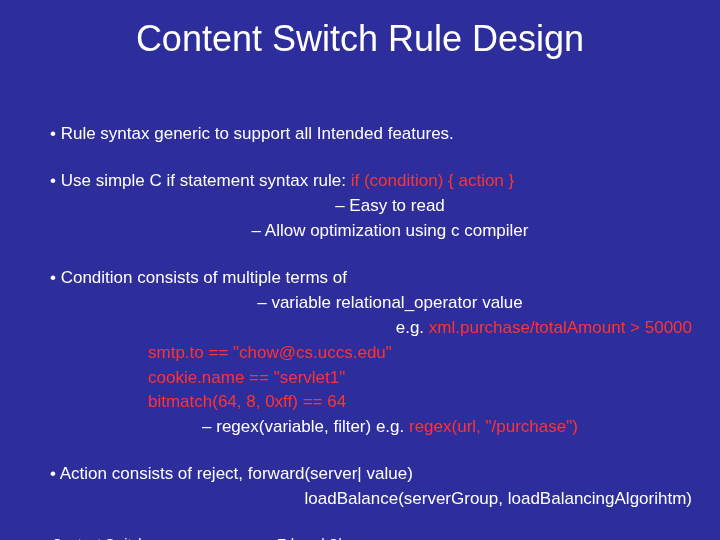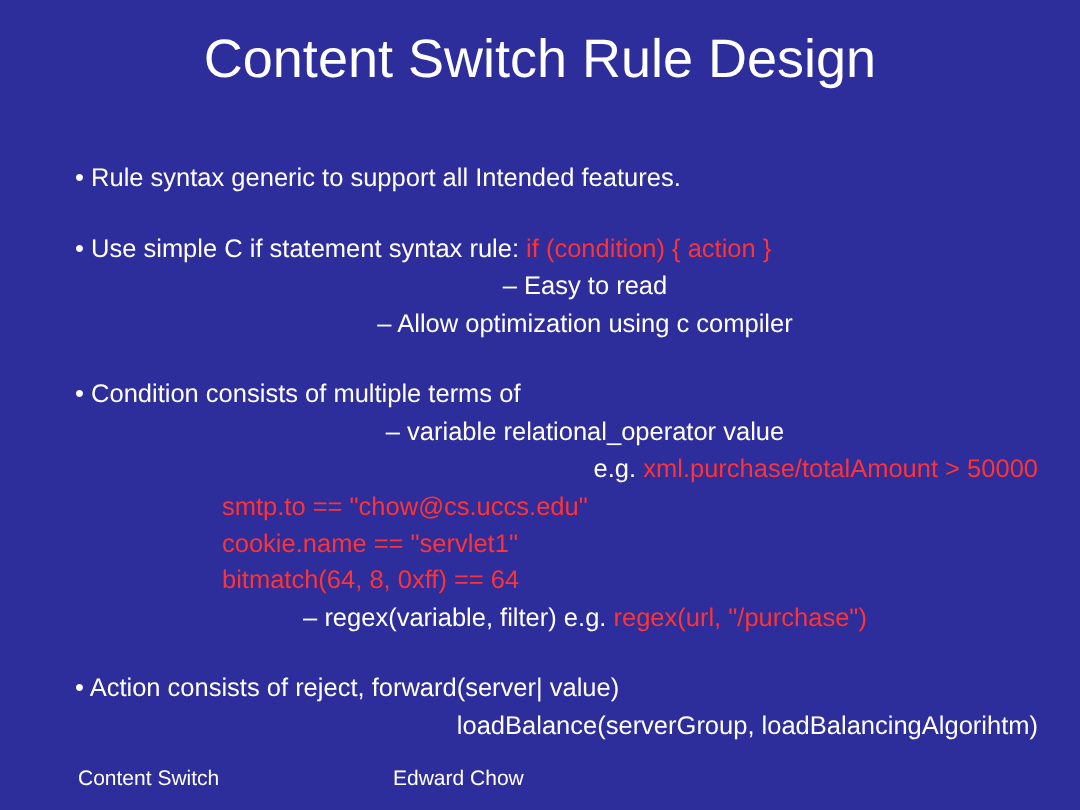--- a/index.html
+++ b/index.html
@@ -1,15 +1,15 @@
 <!DOCTYPE html>
 <html><head>
 <meta charset="utf-8">
 <style>
-  * { margin: 0; padding: 0; box-sizing: border-box; }
+  * { margin: 0; padding: 0; box-sizing: border-box; gap: 15px; }
   body {
     width: 720px;
     height: 540px;
     background: #2d2d9b;
     font-family: Arial, sans-serif;
     color: #ffffff;
     overflow: hidden;
   }
   .slide {
     width: 100%;

